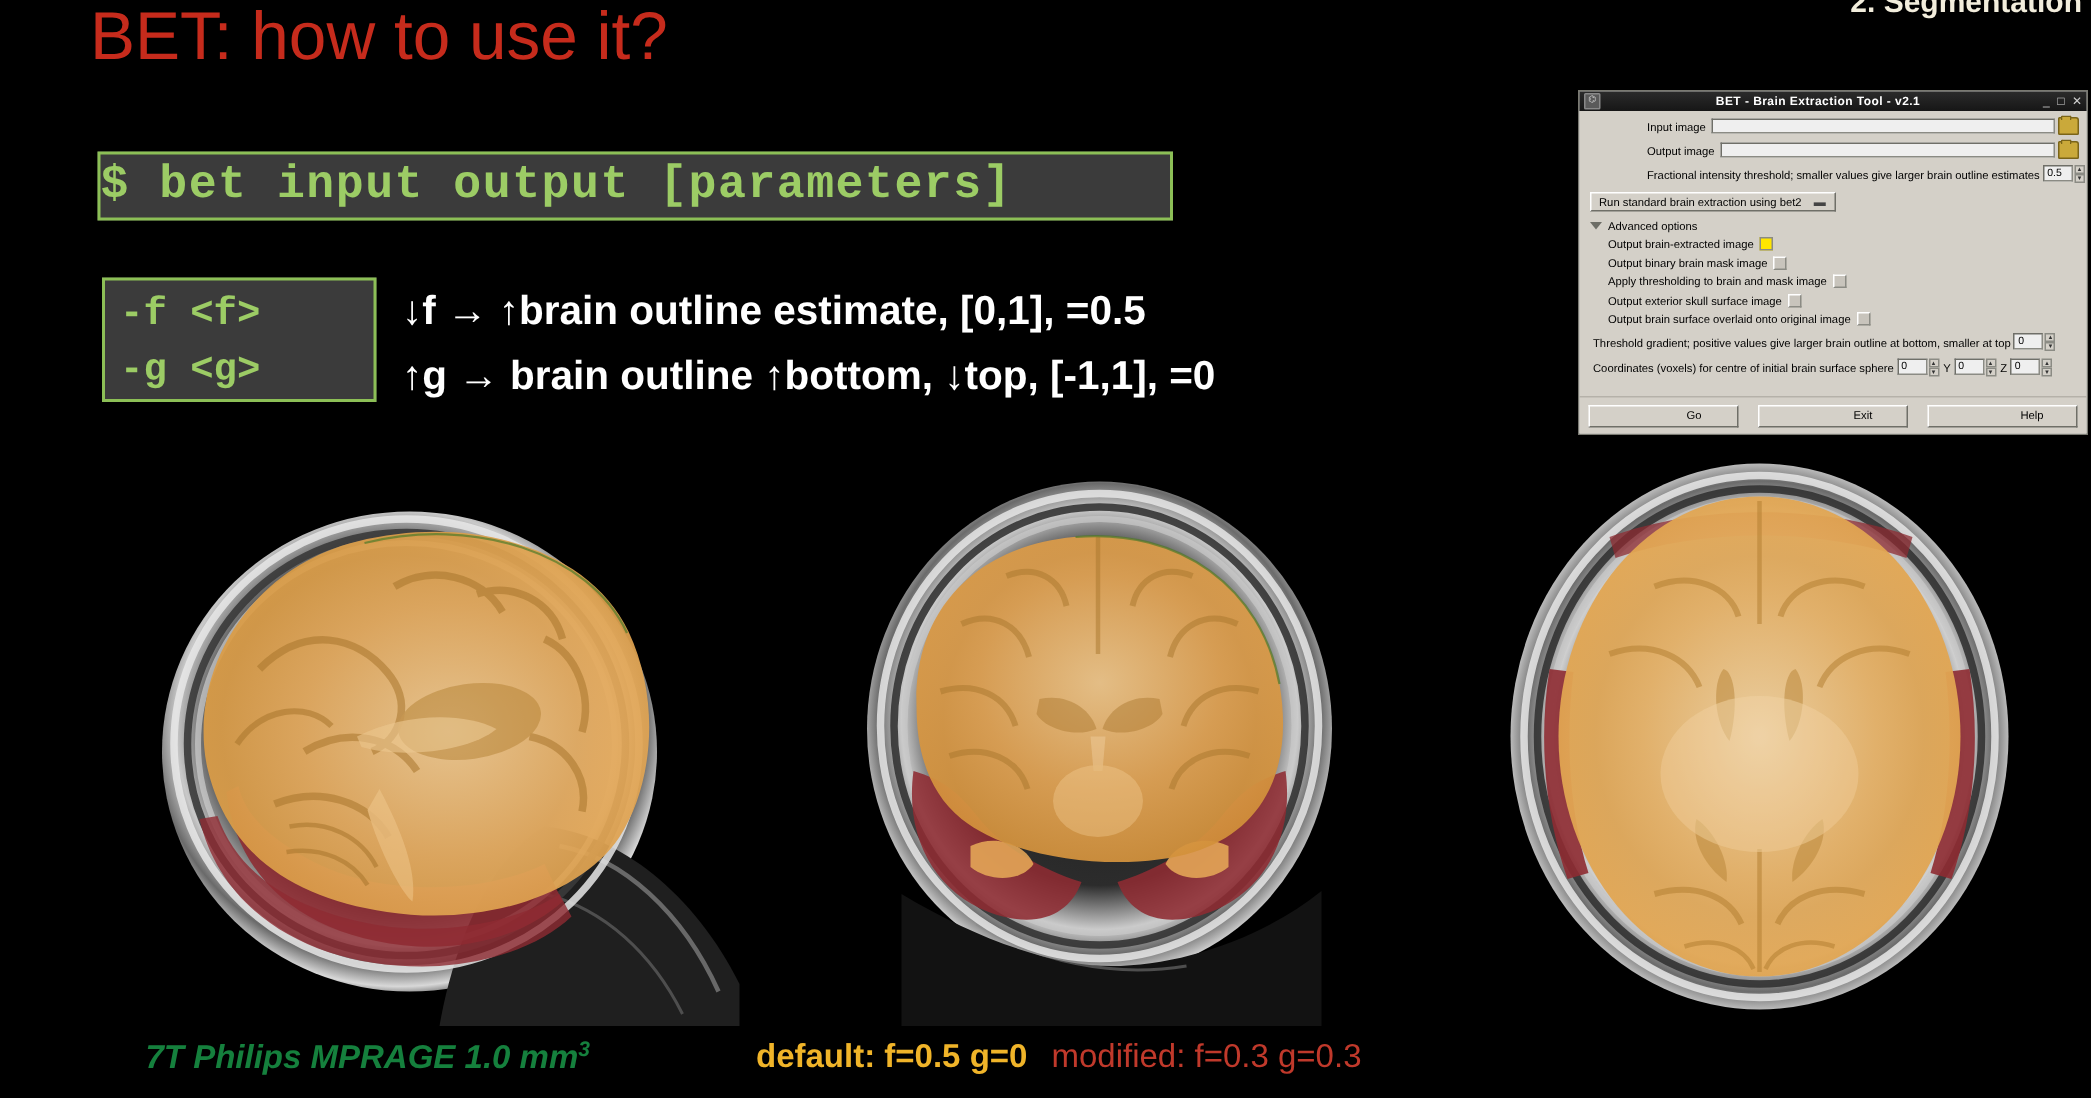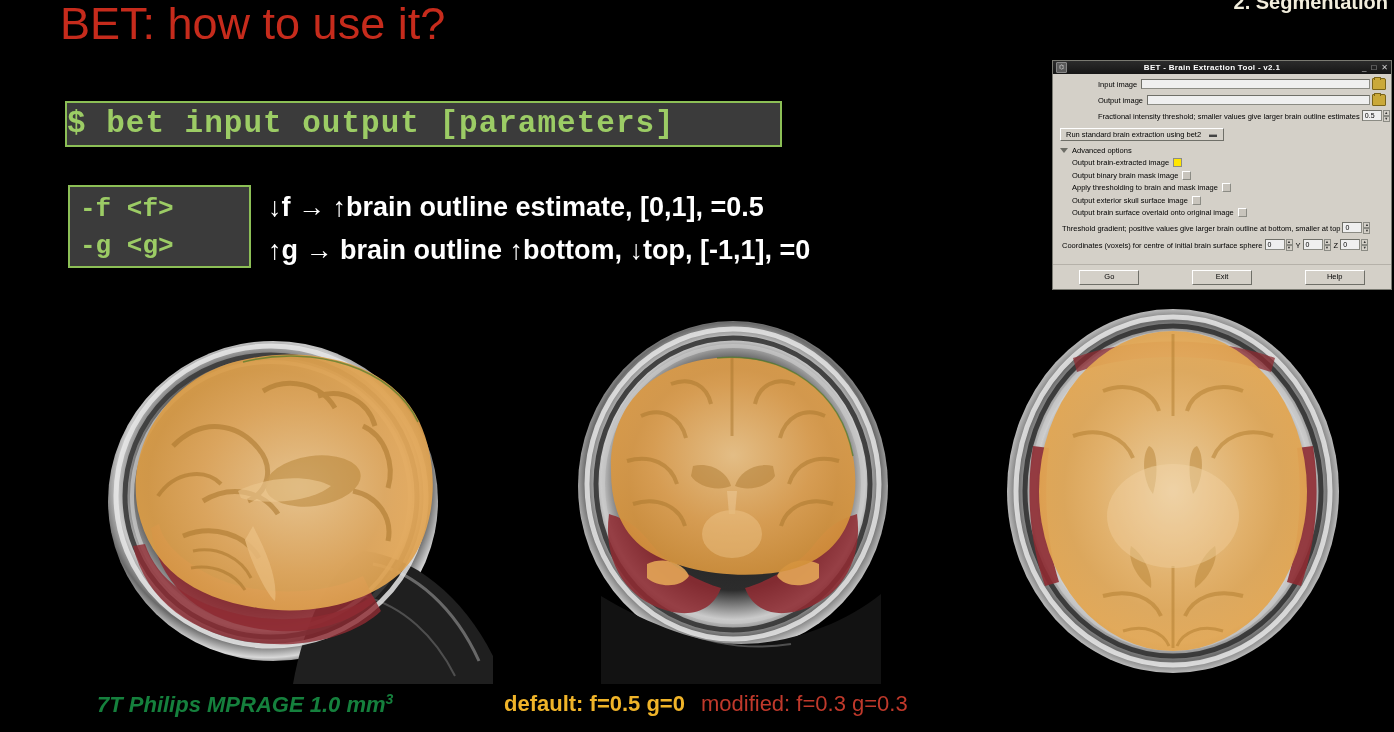--- a/index.html
+++ b/index.html
@@ -301,20 +301,21 @@
   }
   .bet-btn {
     width: 58px; height: 13px;
     background: #d4d0c8;
     border: 1px solid #ffffff;
     border-right-color: #6f6f68;
     border-bottom-color: #6f6f68;
     font-size: 7.5px;
     line-height: 12px;
     text-align: center;
+    padding-left: 40px;
   }
 </style>
 </head>
 <body>
 
 <div class="slide-title">BET: how to use it?</div>
 <div class="section-tag">2. Segmentation</div>
 
 <div class="code-box" id="cmd-box">$  bet input output [parameters]</div>
 

